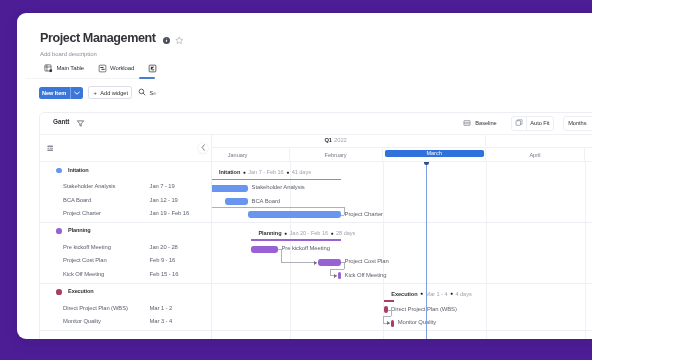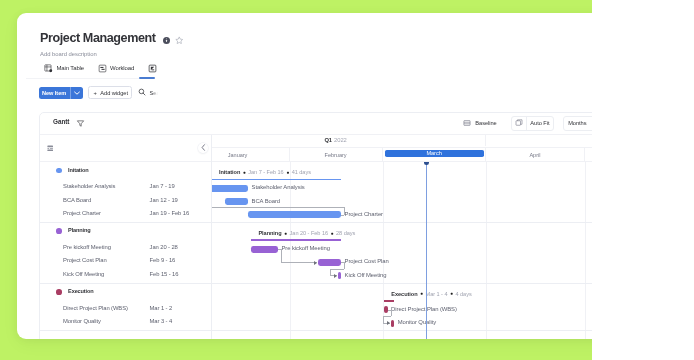--- a/index.html
+++ b/index.html
@@ -1,18 +1,18 @@
 <!DOCTYPE html>
 <html><head>
 <meta charset="utf-8">
 <style>
   html,body{margin:0;padding:0;}
   body{width:694px;height:360px;overflow:hidden;background:#ffffff;
        font-family:"Liberation Sans",sans-serif;-webkit-font-smoothing:antialiased;}
-  #page{position:relative;width:592px;height:360px;background:#bef264;overflow:hidden;}
+  #page{position:relative;width:592px;height:360px;background:#4c1d95;overflow:hidden;}
   #card{position:absolute;left:17px;top:13px;width:661px;height:326px;background:#fff;
         border-radius:9px;box-shadow:0 1px 8px rgba(0,0,0,.05), 0 5px 18px rgba(0,0,0,.045);
         overflow:hidden;}
 
   
   .board-head{position:absolute;left:23px;top:18px;}
   .title-row{display:flex;align-items:center;height:14px;}
   .board-title{font-size:12.6px;font-weight:700;color:#323338;letter-spacing:-.42px;line-height:14px;}
   .info-dot{width:7px;height:7px;margin-left:7.5px;position:relative;top:2px;display:flex;}
   .star-ic{margin-left:5px;position:relative;top:2px;display:flex;}

